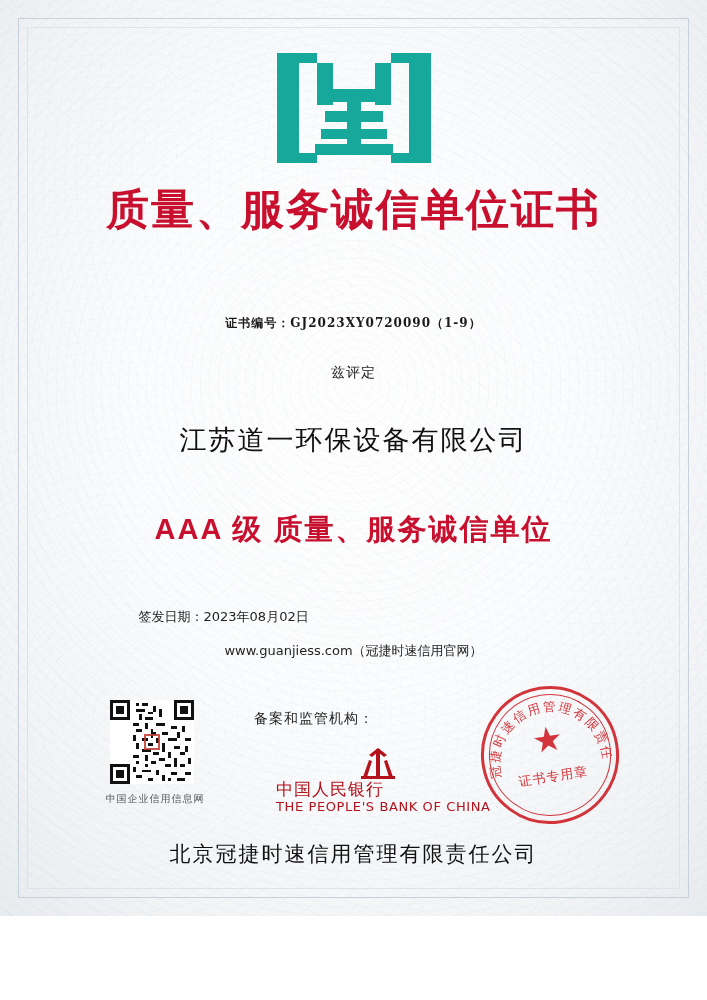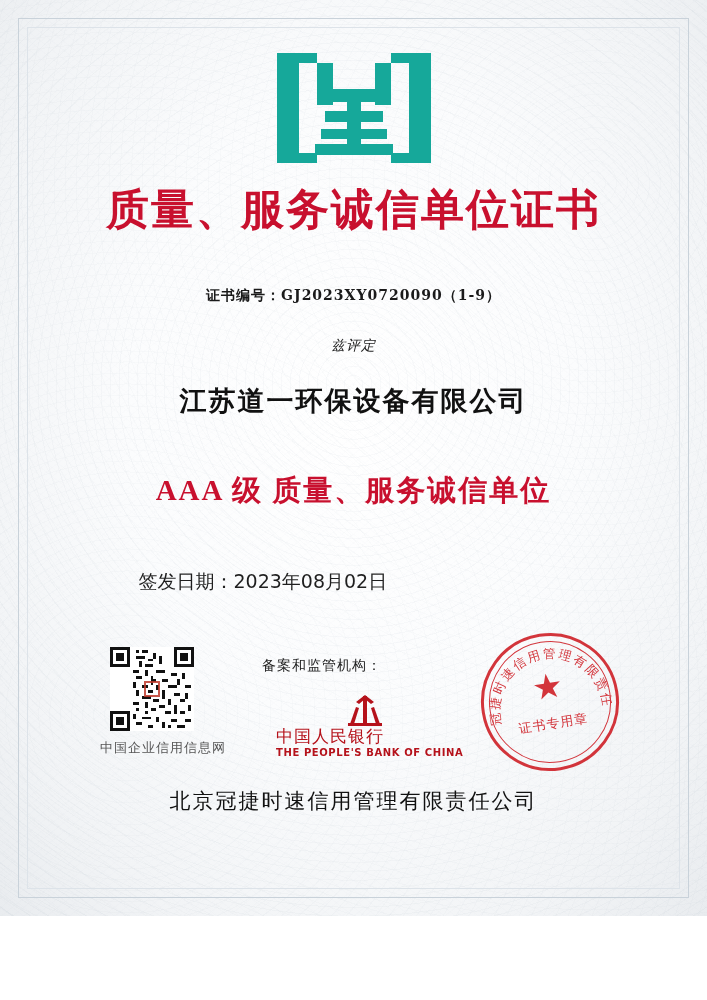--- a/index.html
+++ b/index.html
@@ -80,62 +80,61 @@
   .subtitle {
     margin-top: 16px;
     font-family: "DejaVu Sans", sans-serif;
     font-size: 15px;
     color: #222;
     text-align: center;
     letter-spacing: 0.5px;
   }
 
   .cert-no {
-    margin-top: 54px;
+    margin-top: 82px;
     font-family: "DejaVu Serif", serif;
-    font-size: 14px;
+    font-size: 12px;
     font-weight: bold;
     color: #1a1a1a;
     letter-spacing: 1px;
     text-align: center;
   }
   .hereby {
     margin-top: 32px;
     font-family: "DejaVu Sans", sans-serif;
     font-size: 14px;
     color: #222;
     letter-spacing: 1px;
-    font-style: italic;
   }
   .company {
-    margin-top: 28px;
+    margin-top: 40px;
     font-family: "DejaVu Sans", sans-serif;
     font-size: 27px;
-    font-weight: bold;
+    font-weight: normal;
     color: #111;
     letter-spacing: 2px;
     text-align: center;
   }
   .grade {
     margin-top: 52px;
-    font-family: Liberation Serif, serif;
+    font-family: Liberation Sans, sans-serif;
     font-size: 29px;
     font-weight: bold;
     color: #c8102e;
     letter-spacing: 2px;
     text-align: center;
   }
 
   .dates {
     margin-top: 58px;
     width: 430px;
     display: flex;
     justify-content: space-between;
     font-family: "DejaVu Sans", sans-serif;
-    font-size: 19px;
+    font-size: 13px;
     color: #1f1f1f;
   }
   .urls {
     margin-top: 14px;
     text-align: center;
     font-family: "DejaVu Sans", sans-serif;
     font-size: 13px;
     color: #1f1f1f;
     line-height: 1.7;
   }
@@ -156,33 +155,33 @@
     height: 84px;
     background-color: #fff;
     background-image:
       repeating-linear-gradient(90deg, #111 0 4px, transparent 4px 8px),
       repeating-linear-gradient(0deg, #111 0 4px, transparent 4px 8px);
     background-blend-mode: multiply;
     position: absolute;
   }
   .qr-caption {
     position: absolute;
-    left: 88px;
+    left: 80px;
     top: 104px;
     width: 150px;
     text-align: center;
-    font-size: 13px;
+    font-size: 10px;
     color: #555;
     font-family: Liberation Serif, serif;
     letter-spacing: 1px;
   }
 
   .reg-label {
     position: absolute;
-    left: 262px;
+    left: 254px;
     top: 22px;
     font-family: "DejaVu Sans", sans-serif;
     font-size: 14px;
     color: #1f1f1f;
     letter-spacing: 1px;
   }
   .bank {
     position: absolute;
     left: 266px;
     top: 58px;
@@ -193,24 +192,23 @@
   .bank-name {
     margin-left: 10px;
     font-family: "DejaVu Sans", sans-serif;
     font-size: 17px;
     color: #b5121b;
     letter-spacing: 1px;
     line-height: 1.15;
   }
   .bank-name small {
     display: block;
-    font-size: 10px;
+    font-size: 13px;
     letter-spacing: 0.6px;
     color: #b5121b;
-    font-weight: bold;
   }
 
   
   .seal {
     position: absolute;
     right: 88px;
     top: -2px;
     width: 132px;
     height: 132px;
     border: 3px solid #cf2027;
@@ -305,20 +303,21 @@
     <div class="cert-no">证书编号：GJ2023XY0720090（1-9）</div>
     <div class="hereby">兹评定</div>
     <div class="company">江苏道一环保设备有限公司</div>
     <div class="grade">AAA 级 质量、服务诚信单位</div>
 
     <div class="dates">
       <span>签发日期：2023年08月02日</span>
     </div>
 
     <div class="urls">
+      <div>www.guanjiess.com（冠捷时速信用官网）</div>
     </div>
 
     <div class="bottom">
 
       <svg class="qr" viewBox="0 0 29 29" shape-rendering="crispEdges">
         <rect width="29" height="29" fill="#fff"></rect>
         <g fill="#111">
           <rect x="0" y="0" width="7" height="1"></rect>
             <rect x="0" y="6" width="7" height="1"></rect>
           <rect x="0" y="0" width="1" height="7"></rect>

